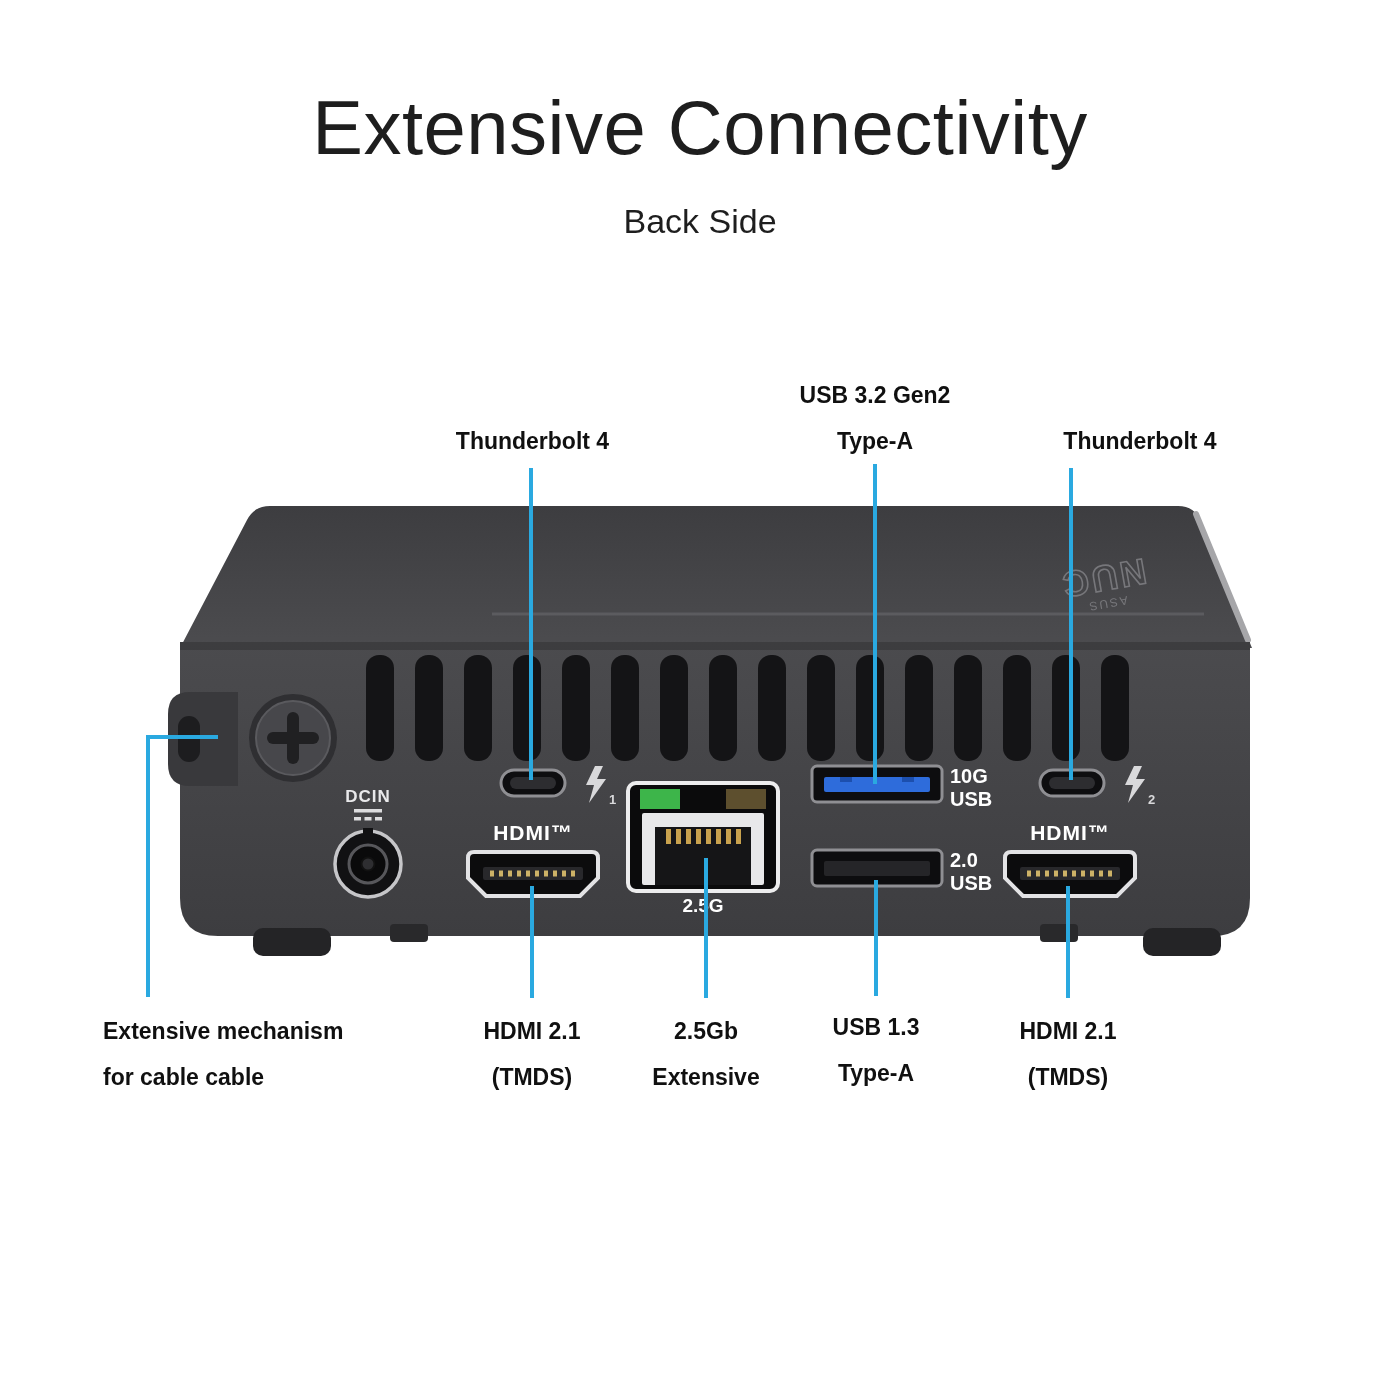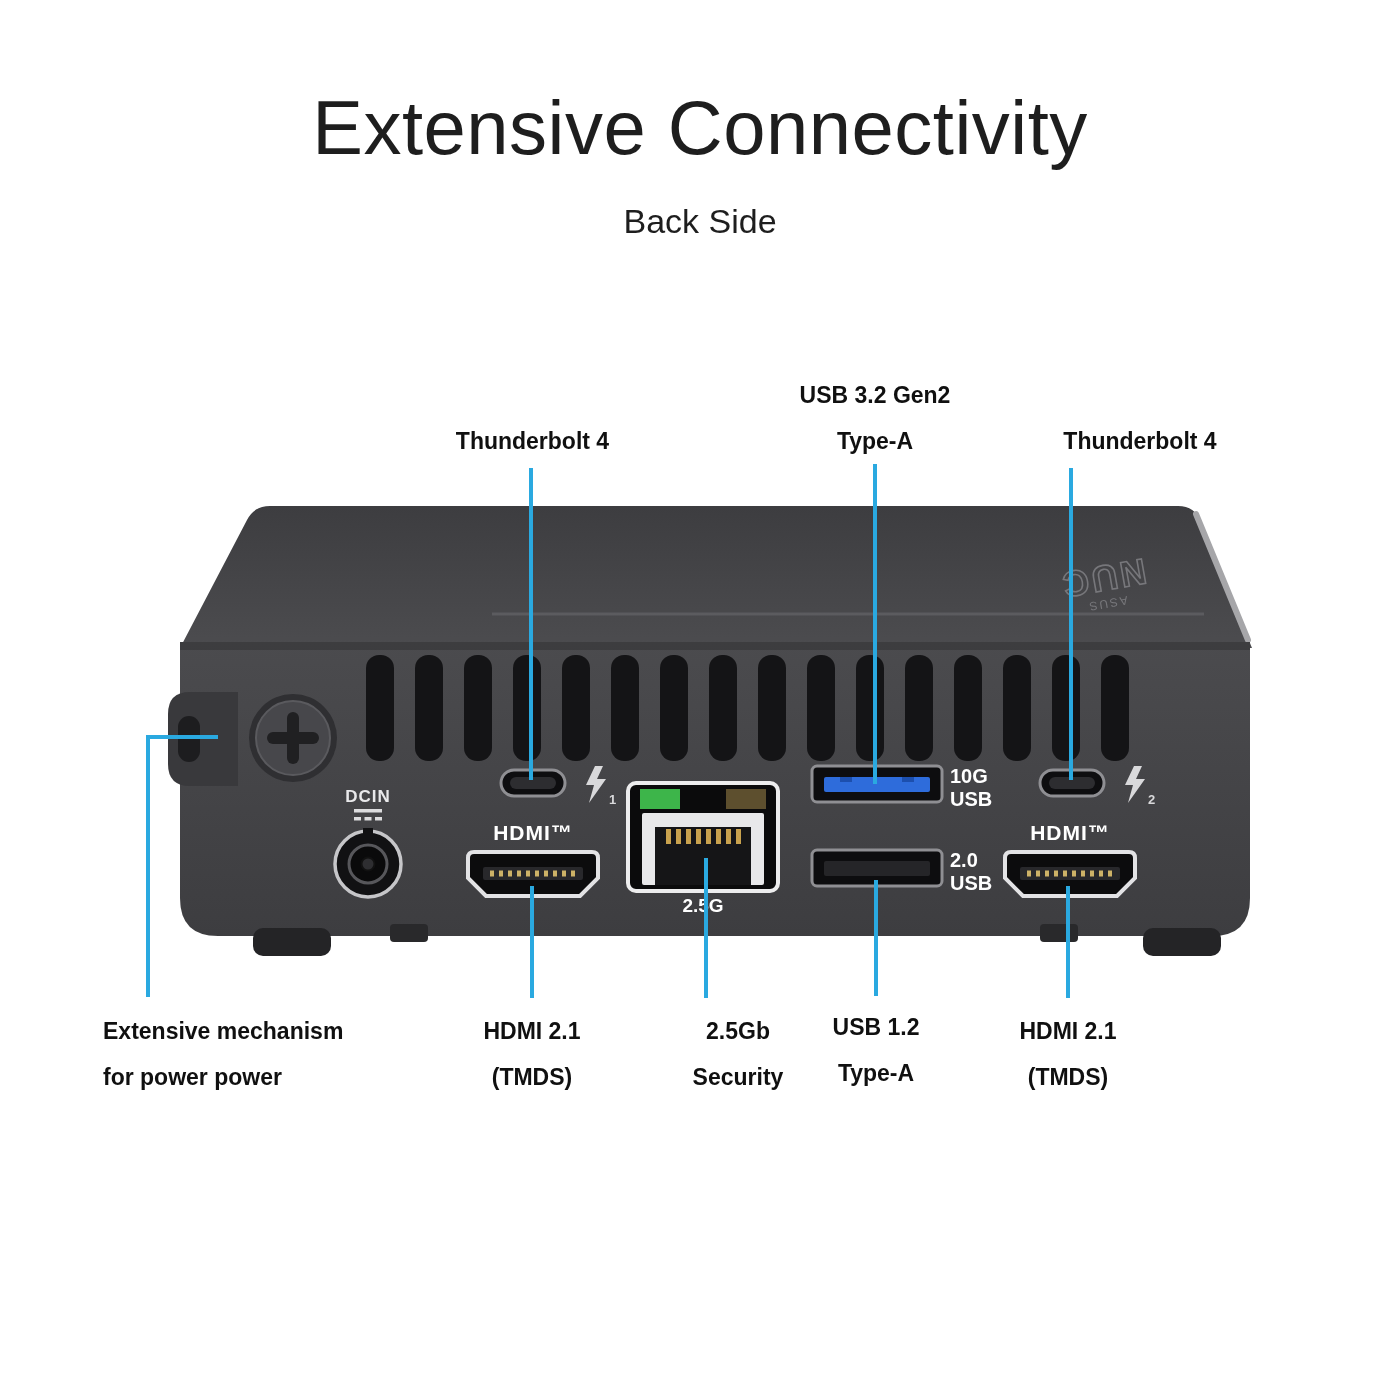--- a/index.html
+++ b/index.html
@@ -178,32 +178,32 @@
   <div class="cline vline" style="left:1069px;top:468px;height:312px;"></div>
   <div class="cline vline" style="left:146px;top:735px;height:262px;"></div>
   <div class="cline hline" style="left:146px;top:735px;width:72px;"></div>
   <div class="cline vline" style="left:530px;top:886px;height:112px;"></div>
   <div class="cline vline" style="left:704px;top:858px;height:140px;"></div>
   <div class="cline vline" style="left:874px;top:880px;height:116px;"></div>
   <div class="cline vline" style="left:1066px;top:886px;height:112px;"></div>
 
   <div class="callout left-align" style="left:103px;top:1008px;width:360px;">
     <div>Extensive mechanism</div>
-    <div>for power power</div>
+    <div>for cable cable</div>
   </div>
   <div class="callout" style="left:400px;top:1008px;width:264px;">
     <div>HDMI 2.1</div>
     <div>(TMDS)</div>
   </div>
-  <div class="callout" style="left:633px;top:1008px;width:210px;">
+  <div class="callout" style="left:601px;top:1008px;width:210px;">
     <div>2.5Gb</div>
-    <div>Security</div>
+    <div>Extensive</div>
   </div>
   <div class="callout" style="left:772px;top:1004px;width:208px;">
-    <div>USB 1.2</div>
+    <div>USB 1.3</div>
     <div>Type-A</div>
   </div>
   <div class="callout" style="left:936px;top:1008px;width:264px;">
     <div>HDMI 2.1</div>
     <div>(TMDS)</div>
   </div>
 
 </div>
 
 </body></html>

